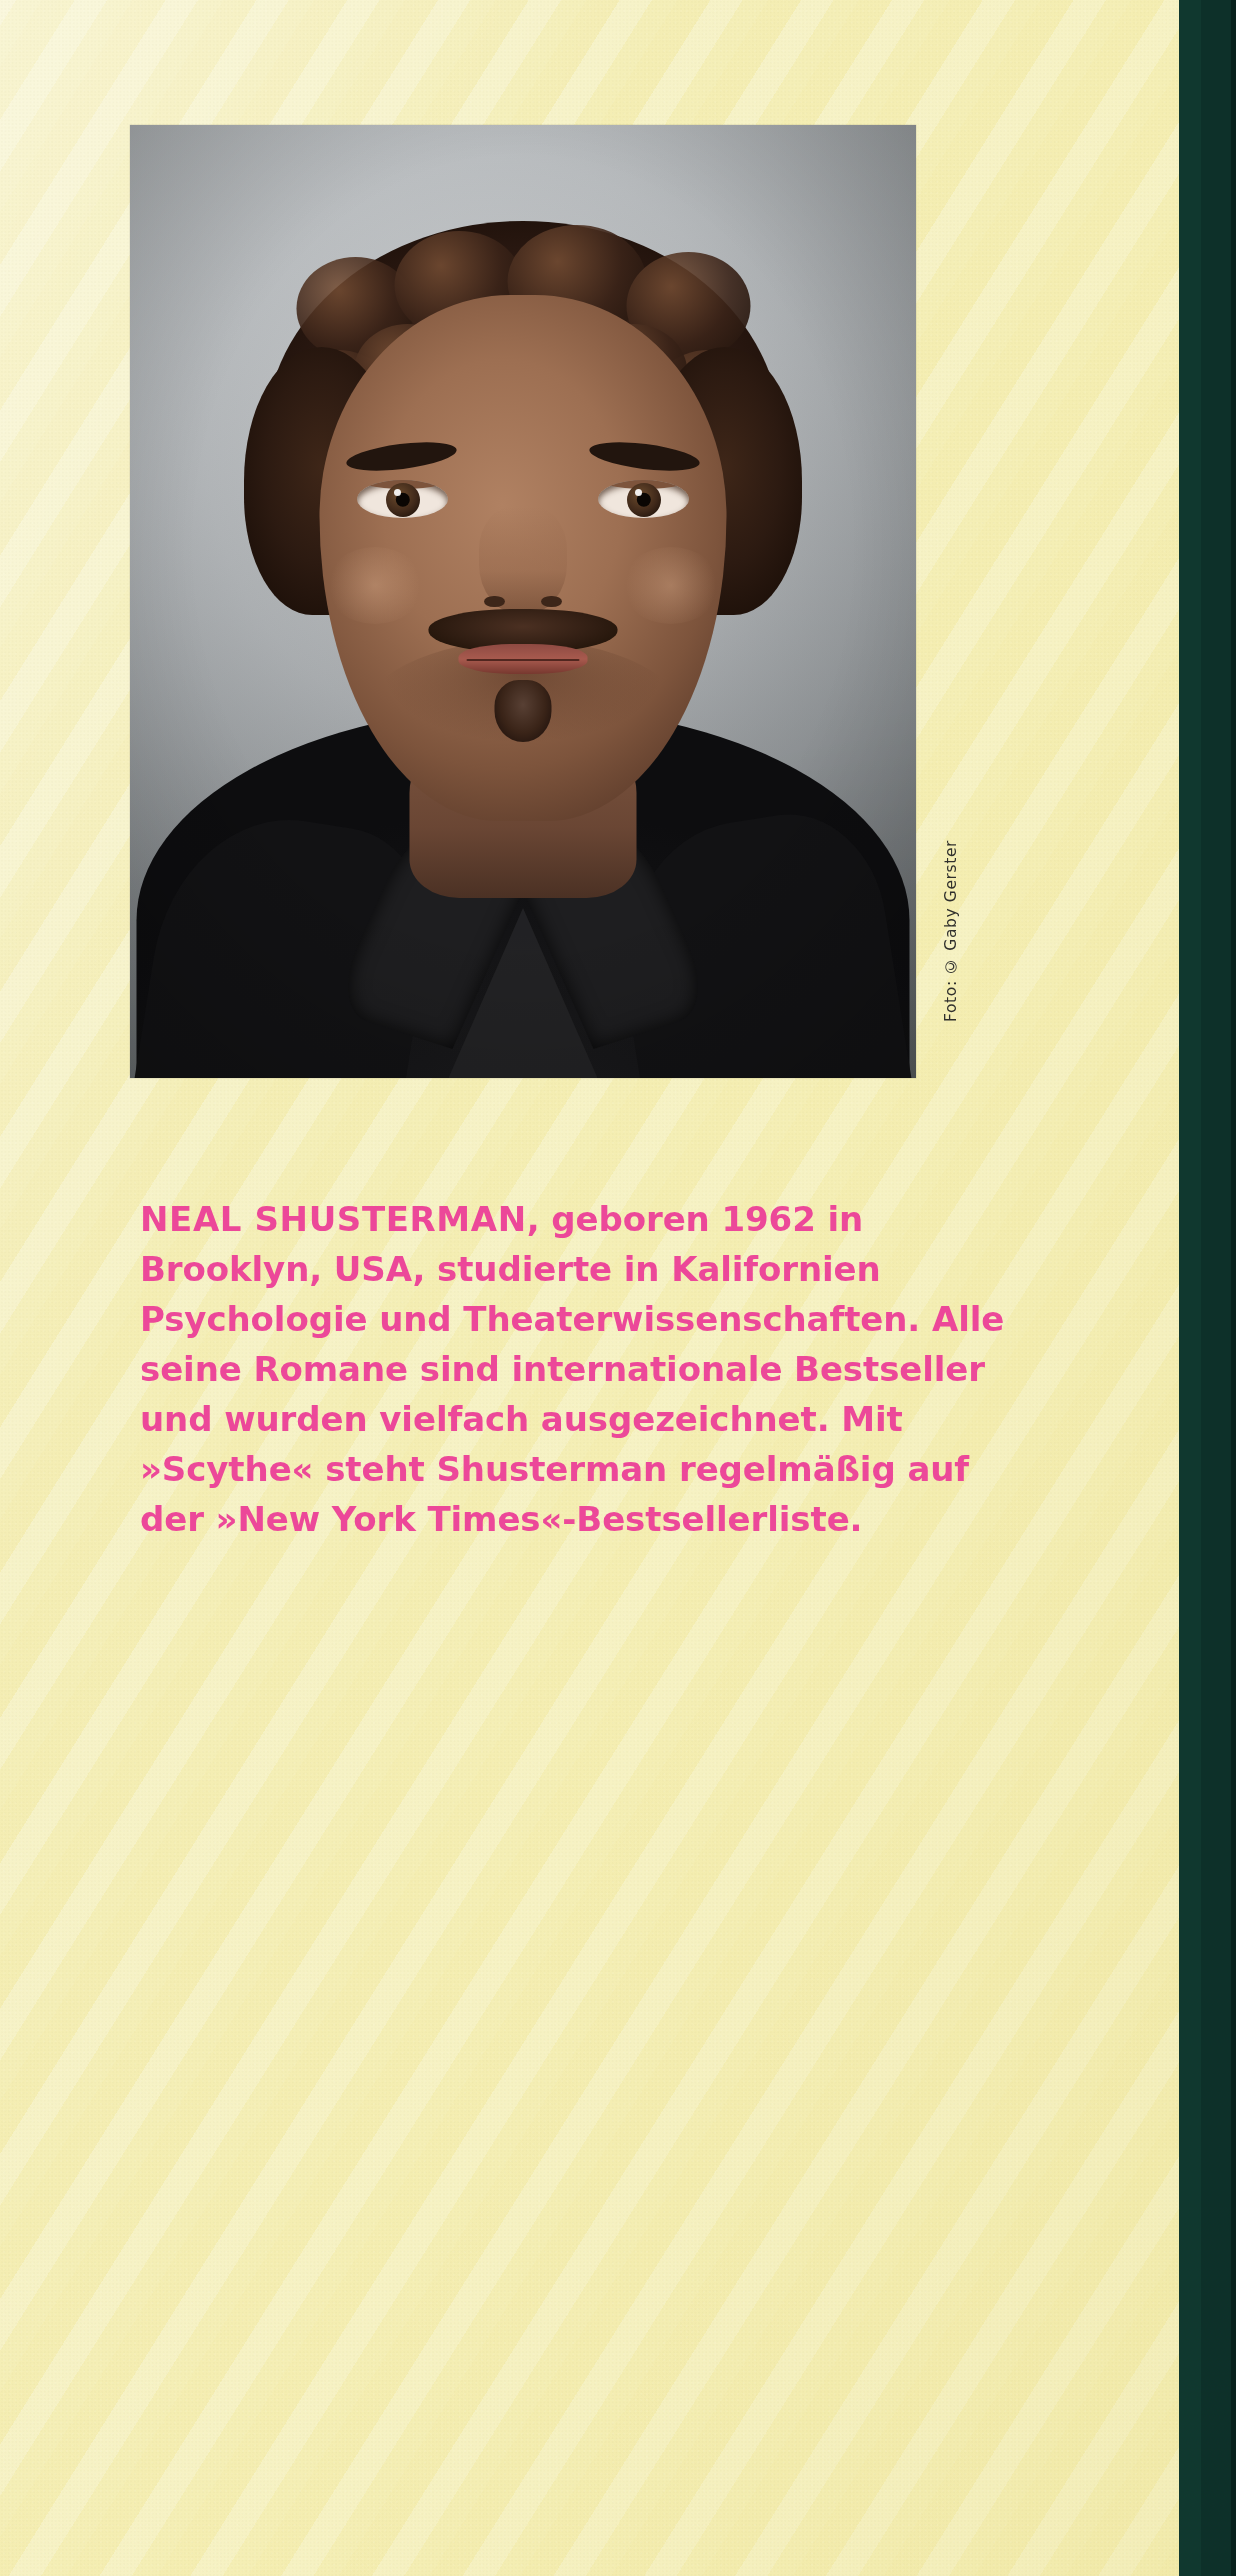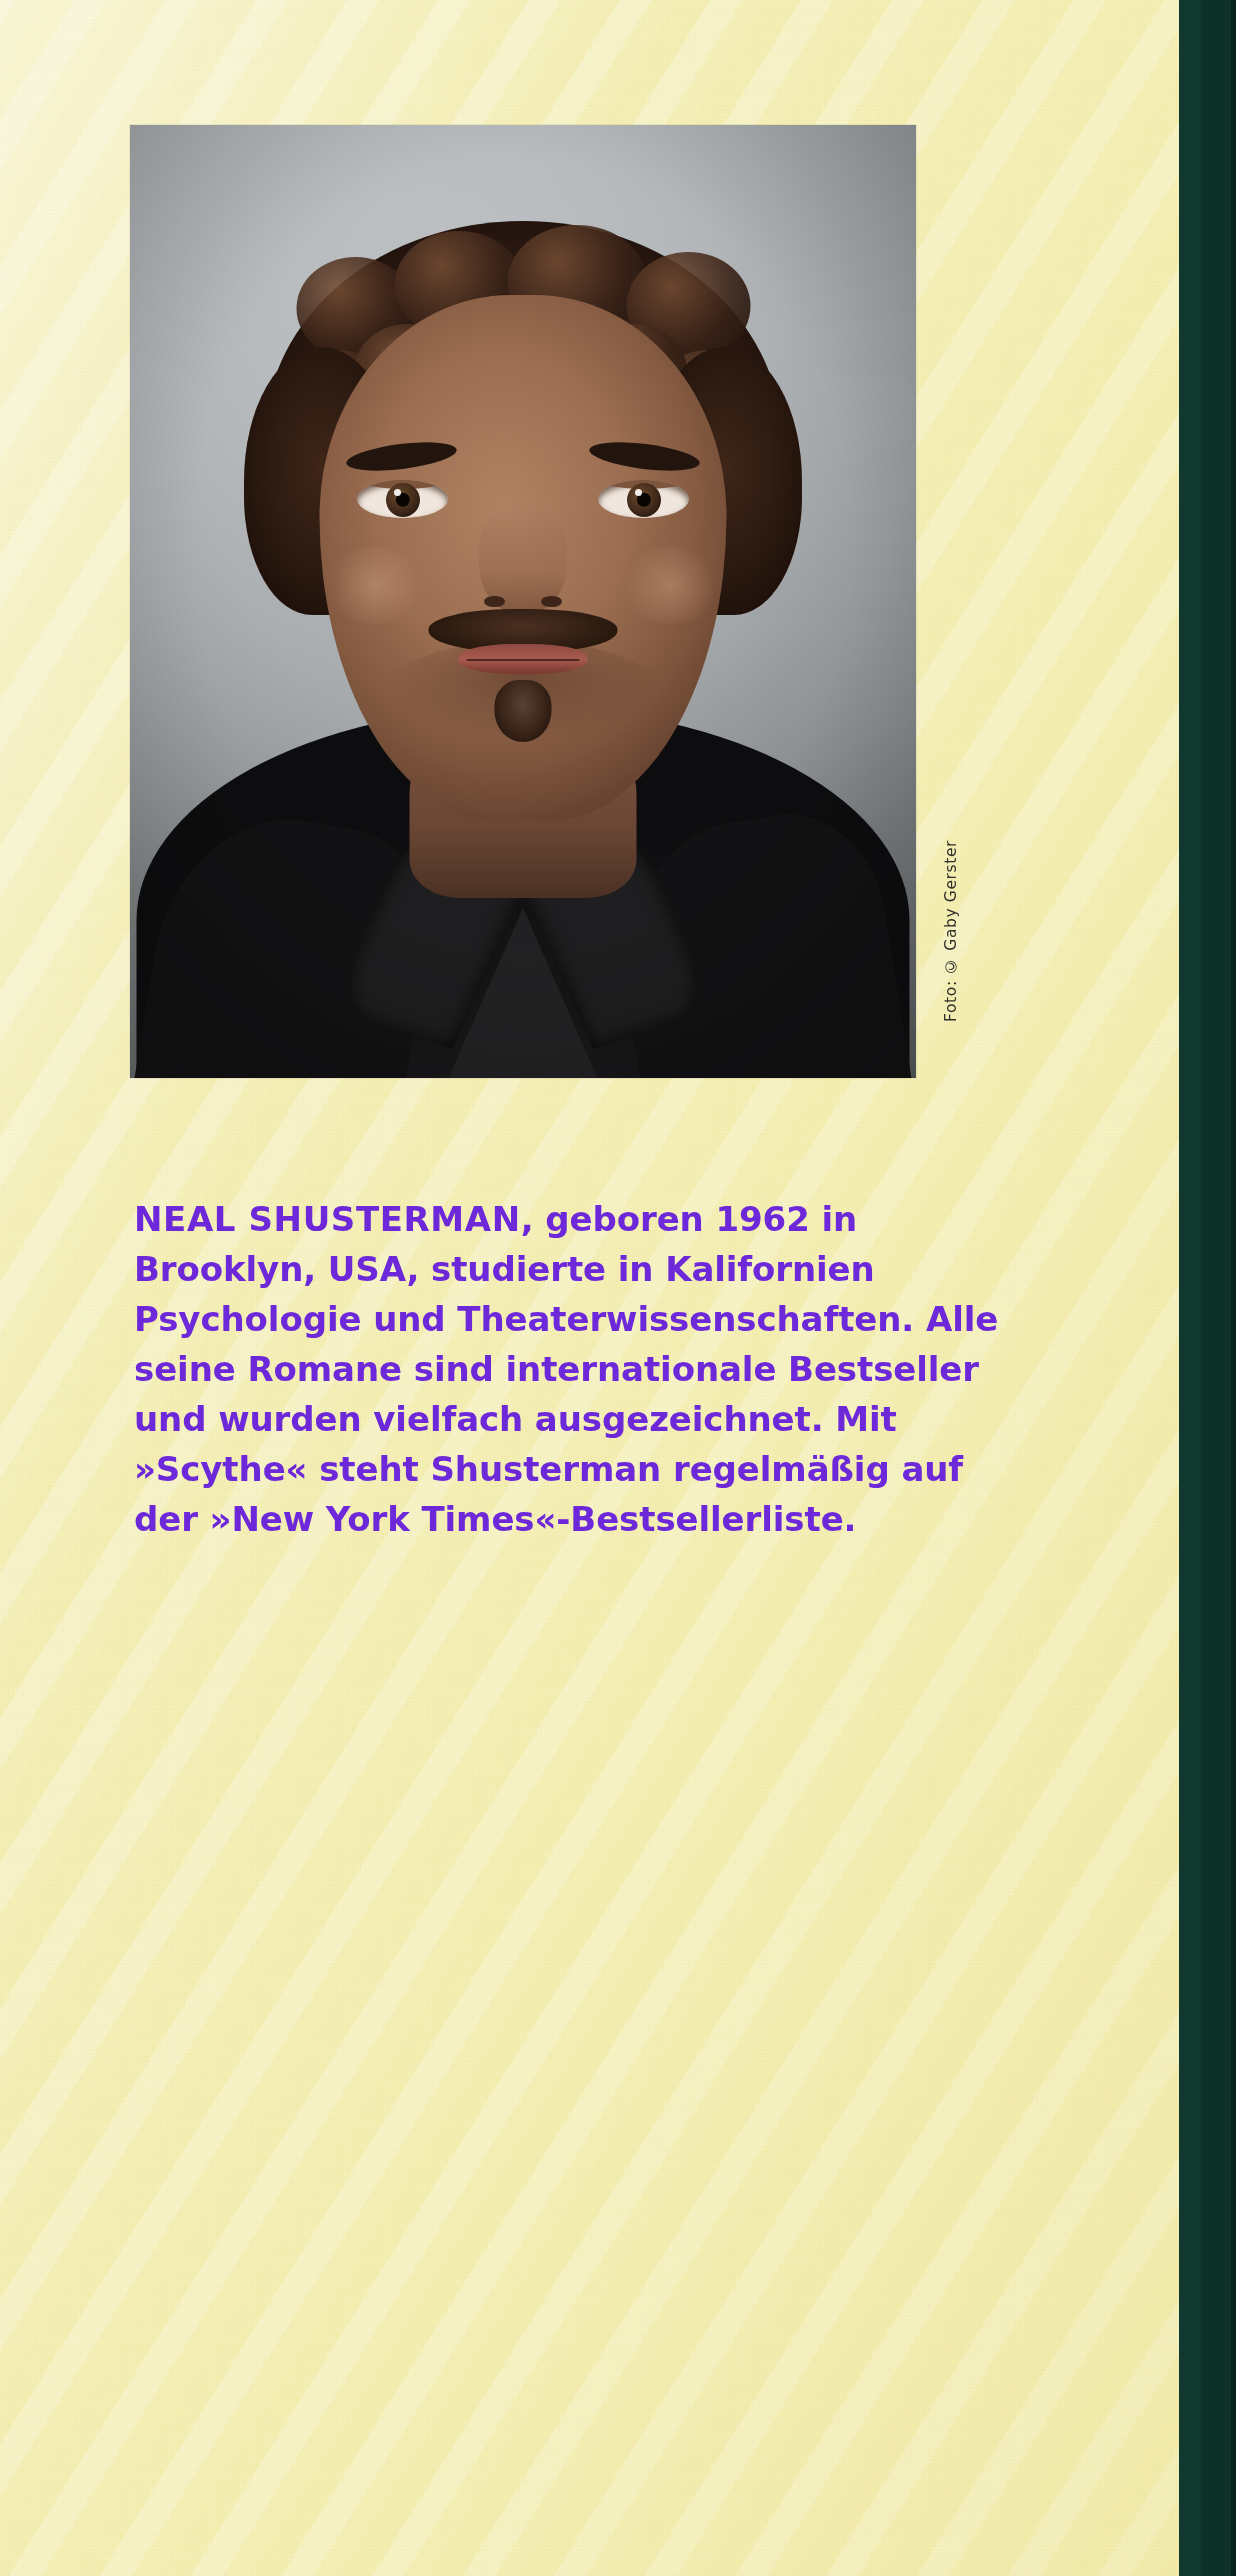--- a/index.html
+++ b/index.html
@@ -385,24 +385,24 @@
     writing-mode: vertical-rl;
     text-orientation: mixed;
     transform: rotate(180deg);
     white-space: nowrap;
     font-family: "DejaVu Sans", sans-serif;
   }
 
   
   .bio {
     position: absolute;
-    left: 134px;
+    left: 140px;
     top: 1195px;
     width: 871px;
-    color: #6d28d9;
+    color: #ec4899;
     font-family: "DejaVu Sans", sans-serif;
     font-size: 34px;
     line-height: 1.47;
     font-weight: 600;
     letter-spacing: -0.1px;
   }
   .bio .caps {
     font-weight: 700;
     letter-spacing: 0.6px;
   }

